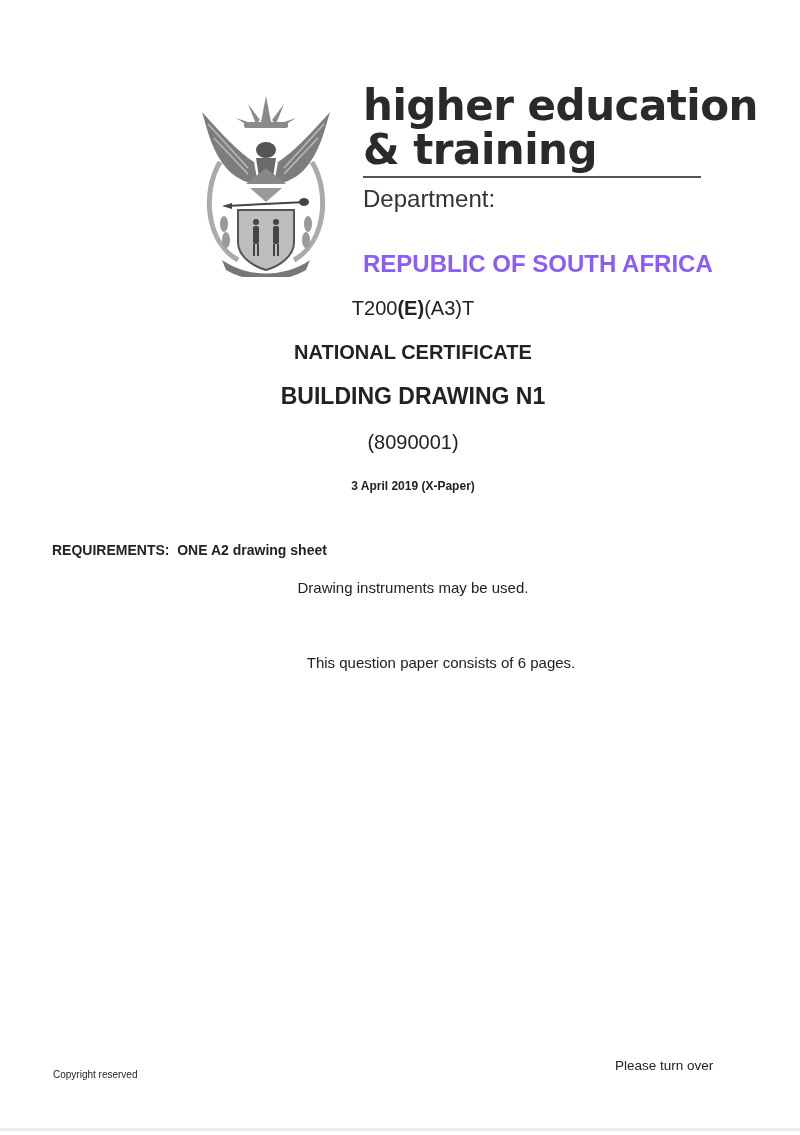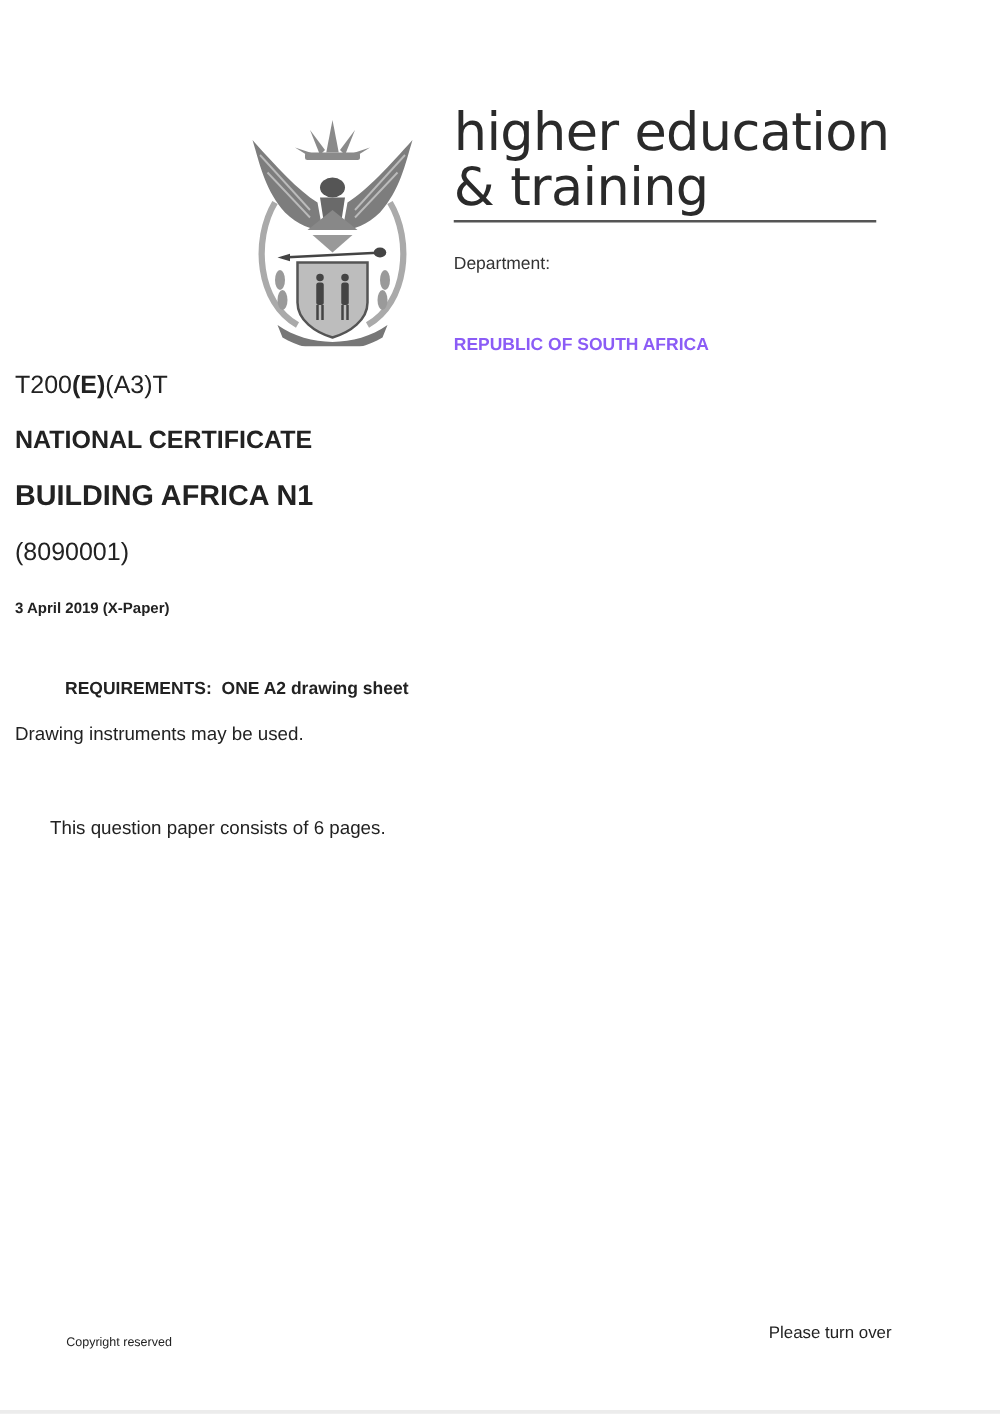--- a/index.html
+++ b/index.html
@@ -1,24 +1,24 @@
 <!DOCTYPE html>
 <html><head>
 <meta charset="utf-8">
 <style>
   html, body { margin:0; padding:0; }
   body { width:800px; height:1135px; background:#ffffff; position:relative; overflow:hidden;
          font-family:"Liberation Sans", sans-serif; color:#222; }
   .abs { position:absolute; }
   .logo { left:198px; top:92px; width:136px; height:185px; }
-  .brand1 { left:363px; top:84px; font-family:"DejaVu Sans", sans-serif; font-size:42px; line-height:44px; color:#2a2a2a; letter-spacing:-0.5px; }
+  .brand1 { left:363px; top:84px; font-family:"DejaVu Sans", sans-serif; font-size:42px; line-height:44px; color:#2a2a2a; letter-spacing:-0.5px;font-weight:bold; }
   .brand-rule { left:363px; top:176px; width:338px; height:2px; background:#555; }
-  .dept { left:363px; top:198px; font-size:14px; line-height:25px; color:#333; }
+  .dept { left:363px; top:186px; font-size:24px; line-height:25px; color:#333; }
   .dept-bold { font-weight:bold; color:#8b5cf6;margin-top:40px; }
-  .center { left:0; width:770px; text-align:left;padding-left:12px; }
+  .center { left:16px; width:770px; text-align:center;padding-left:12px; }
   .code { top:297px; font-size:20px; }
   .nc { top:341px; font-size:20px; font-weight:bold; }
   .subj { top:383px; font-size:23px; font-weight:bold; }
   .paperno { top:431px; font-size:20px; }
   .date { top:474px; font-size:12px; font-weight:bold; line-height:24px; }
   .req { left:52px; top:542px; font-size:14px; font-weight:bold; }
   .instr { top:579px; font-size:15px; font-weight:normal; }
   .pages { top:654px; font-size:15px; font-weight:normal;margin-left:28px; }
   .foot-l { left:53px; top:1059px; font-size:10px;margin-top:10px; }
   .foot-r { left:615px; top:1058px; font-size:13.5px; }
@@ -91,21 +91,21 @@
 <div class="abs brand-rule"></div>
 <div class="abs dept">
   <div>Department:</div>
   <div class="dept-bold">REPUBLIC OF SOUTH AFRICA</div>
 </div>
 
 <div class="abs center code">
   <span>T200</span><b>(E)</b><span>(A3)T</span>
 </div>
 <div class="abs center nc">NATIONAL CERTIFICATE</div>
-<div class="abs center subj">BUILDING AFRICA N1</div>
+<div class="abs center subj">BUILDING DRAWING N1</div>
 <div class="abs center paperno">(8090001)</div>
 <div class="abs center date">
   <div>3 April 2019 (X-Paper)</div>
 </div>
 
 <div class="abs req">
   <span>REQUIREMENTS:</span>&nbsp;
   <span>ONE A2 drawing sheet</span>
 </div>
 <div class="abs center instr">Drawing instruments may be used.</div>

